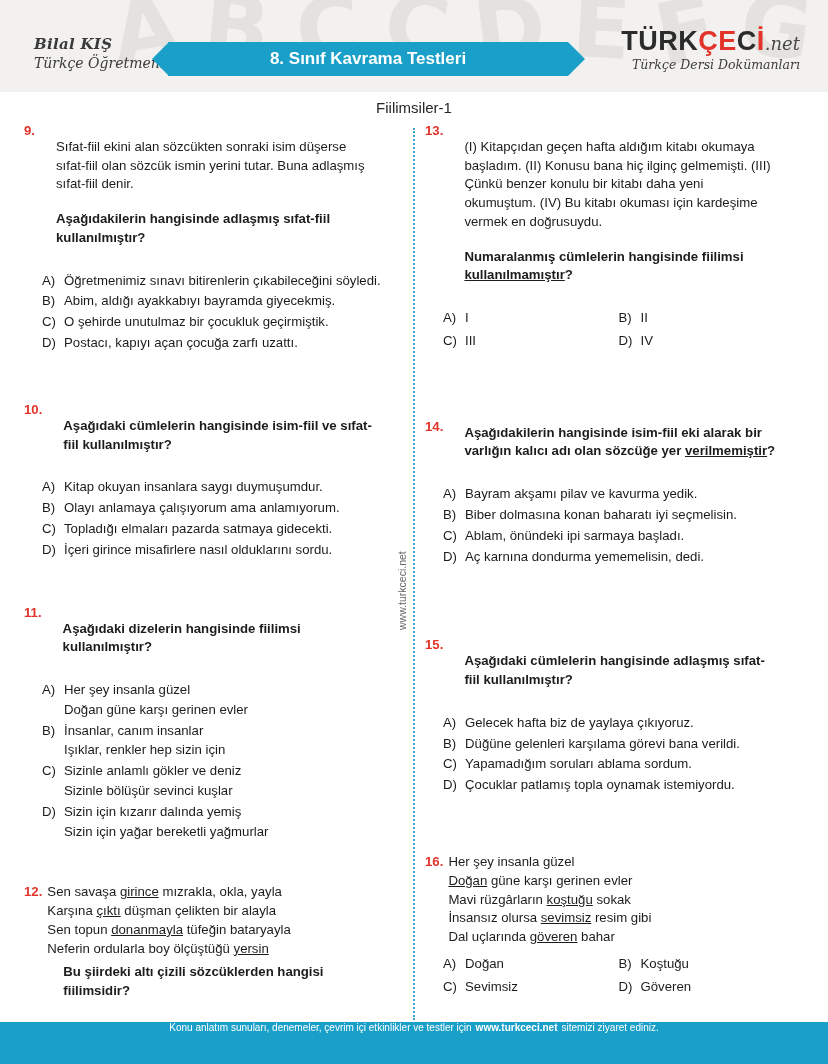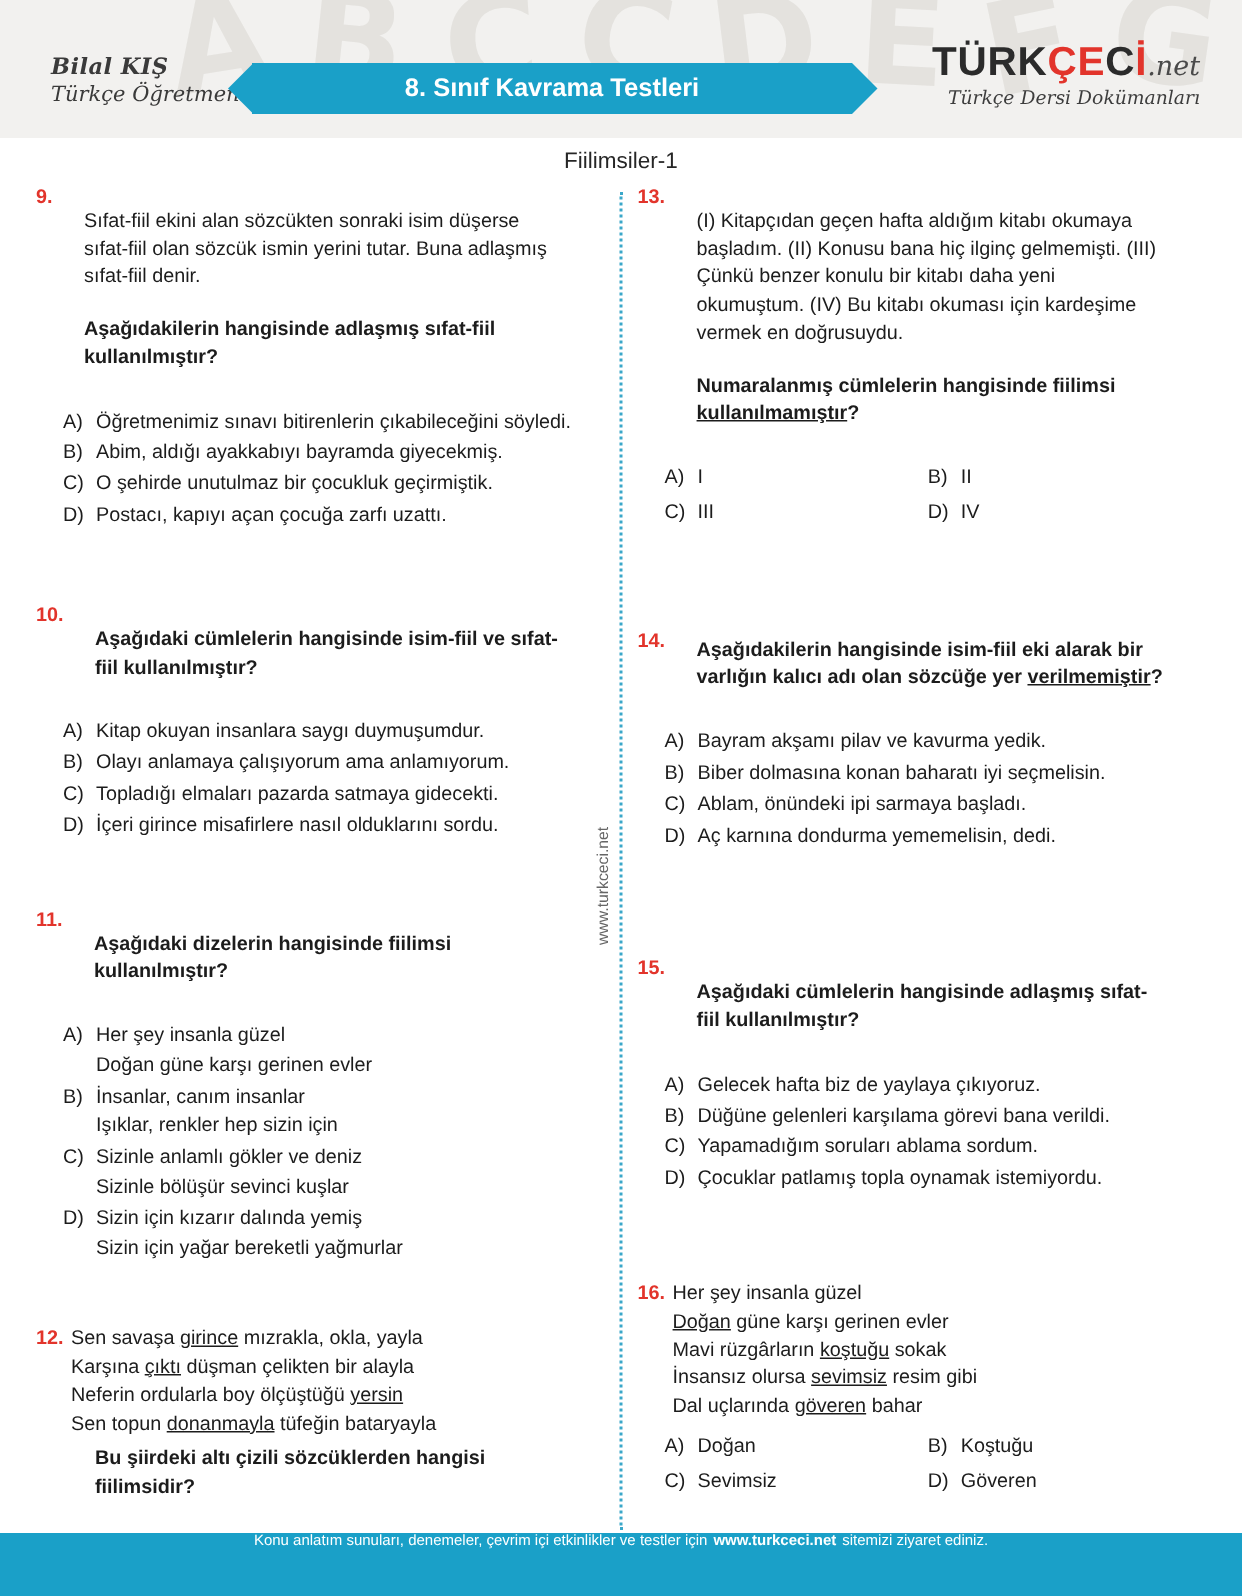--- a/index.html
+++ b/index.html
@@ -342,22 +342,22 @@
           </div>
         </div>
 
         <div class="q" style="margin-top:42px;">
           <div class="q-head">
             <span class="q-num">12.</span>
             <div class="q-body">
               <div>
                 <div><span>Sen savaşa </span><span class="uline">girince</span><span> mızrakla, okla, yayla</span></div>
                 <div><span>Karşına </span><span class="uline">çıktı</span><span> düşman çelikten bir alayla</span></div>
+                <div><span>Sen topun </span><span class="uline">donanmayla</span><span> tüfeğin bataryayla</span></div>
                 <div><span>Neferin ordularla boy ölçüştüğü </span><span class="uline">yersin</span><span></span></div>
-                <div><span>Sen topun </span><span class="uline">donanmayla</span><span> tüfeğin bataryayla</span></div>
               </div>
               <p class="bold" style="margin-top:5px;">Bu şiirdeki altı çizili sözcüklerden hangisi fiilimsidir?</p>
             </div>
           </div>
           <div class="opts two-col">
             <div class="opt">
                 <span class="opt-letter">A)</span>
                 <span class="opt-text">Girince</span>
               </div>
             <div class="opt">

